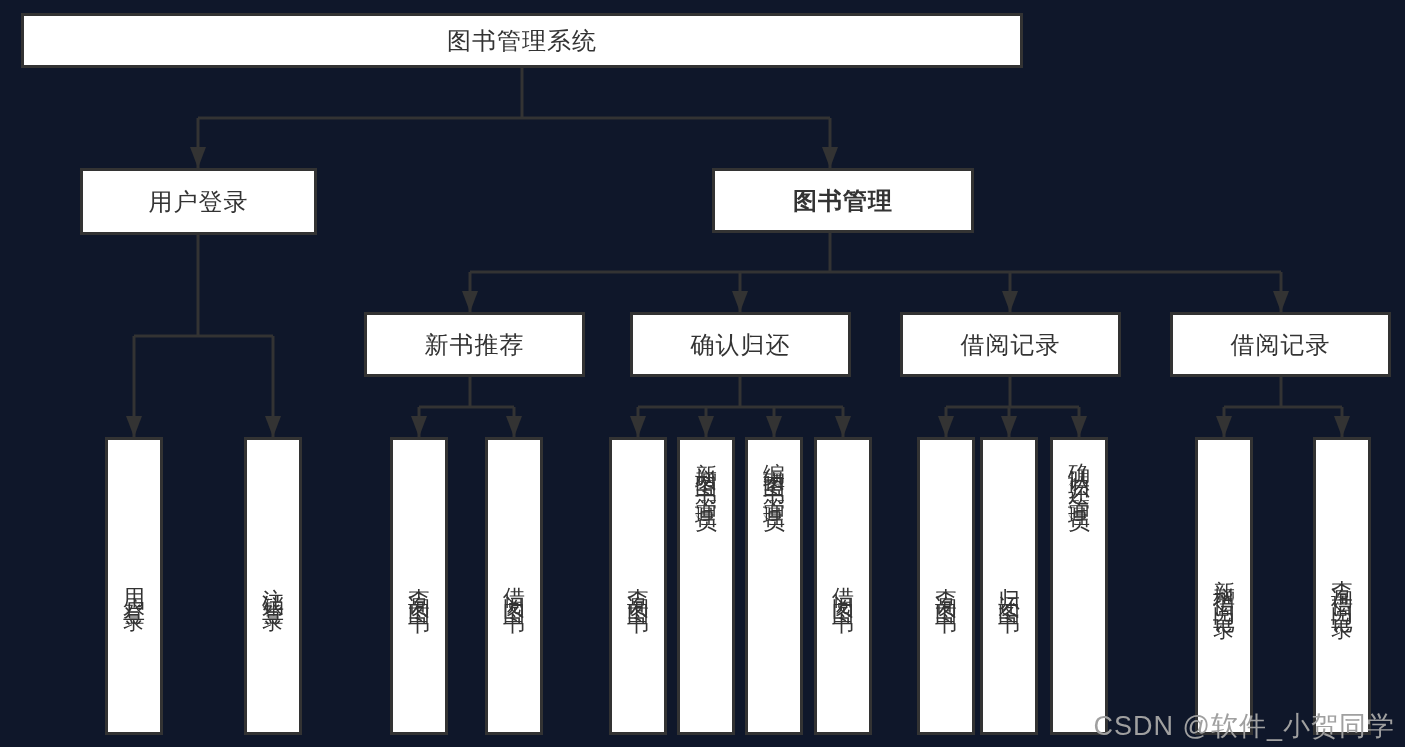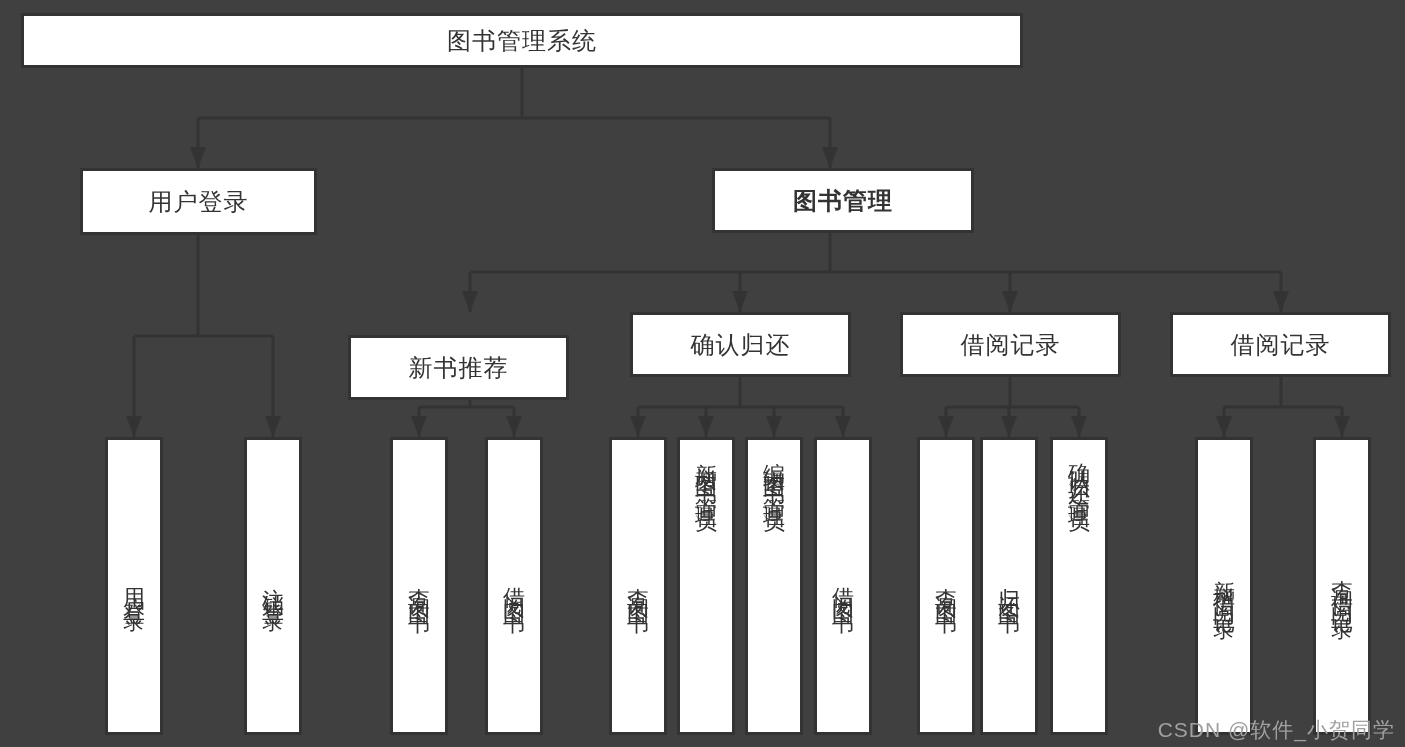--- a/index.html
+++ b/index.html
@@ -1,38 +1,38 @@
 <!DOCTYPE html>
 <html><head>
 <meta charset="utf-8">
 <style>
   html,body{margin:0;padding:0;background:#ffffff;}
   #canvas{
-    position:relative;width:1405px;height:747px;background:#404040;overflow:hidden;
+    position:relative;width:1405px;height:747px;background:#0f172a;overflow:hidden;
     font-family:"Liberation Sans","DejaVu Sans",sans-serif;color:#333333;
   }
   #connectors{position:absolute;left:0;top:0;width:1405px;height:747px;z-index:1;}
   .box{
     position:absolute;box-sizing:border-box;border:3px solid #333333;background:#ffffff;
     display:flex;align-items:center;justify-content:center;z-index:2;
     font-size:24px;line-height:1;color:#333333;letter-spacing:1px;
   }
   .lvl1{left:21px;top:13px;width:1002px;height:55px;}
   .lvl2{top:168px;width:237px;height:67px;}
   .lvl3{top:312px;width:221px;height:65px;}
   .leaf{top:437px;width:58px;height:298px;}
   .vtext{
     writing-mode:vertical-rl;text-orientation:mixed;
     font-size:22px;line-height:1;letter-spacing:8px;color:#333333;
   }
   .leaf.tall{align-items:flex-start;}
   .leaf.tall .vtext{padding-top:5px;letter-spacing:7px;}
   #watermark{
     position:absolute;right:10px;bottom:3px;z-index:5;
-    font-size:21px;color:#a0a0a0;letter-spacing:1px;white-space:nowrap;
+    font-size:27px;color:#a0a0a0;letter-spacing:1px;white-space:nowrap;
   }
 </style>
 </head>
 <body>
 
 <div id="canvas">
 
   <svg id="connectors" viewBox="0 0 1405 747" xmlns="http://www.w3.org/2000/svg">
     <defs>
       <marker id="arrowhead" markerUnits="userSpaceOnUse" markerWidth="24" markerHeight="18" refX="21" refY="8" orient="auto">
@@ -74,21 +74,21 @@
       <line x1="1224" y1="407" x2="1224" y2="437" marker-end="url(#arrowhead)"></line>
       <line x1="1342" y1="407" x2="1342" y2="437" marker-end="url(#arrowhead)"></line>
     </g>
   </svg>
 
   <div class="box lvl1">图书管理系统</div>
 
   <div class="box lvl2" style="left:80px;">用户登录</div>
   <div class="box lvl2" style="left:712px;width:262px;height:65px;font-weight:bold;">图书管理</div>
 
-  <div class="box lvl3" style="left:348px;margin-top:23px;">新书推荐</div>
+  <div class="box lvl3" style="left:364px;">新书推荐</div>
   <div class="box lvl3" style="left:630px;">确认归还</div>
   <div class="box lvl3" style="left:900px;">借阅记录</div>
   <div class="box lvl3" style="left:1170px;">借阅记录</div>
 
   <div class="box leaf" style="left:105px;">
     <span class="vtext">用户登录</span>
   </div>
   <div class="box leaf" style="left:244px;">
     <span class="vtext">注销登录</span>
   </div>

